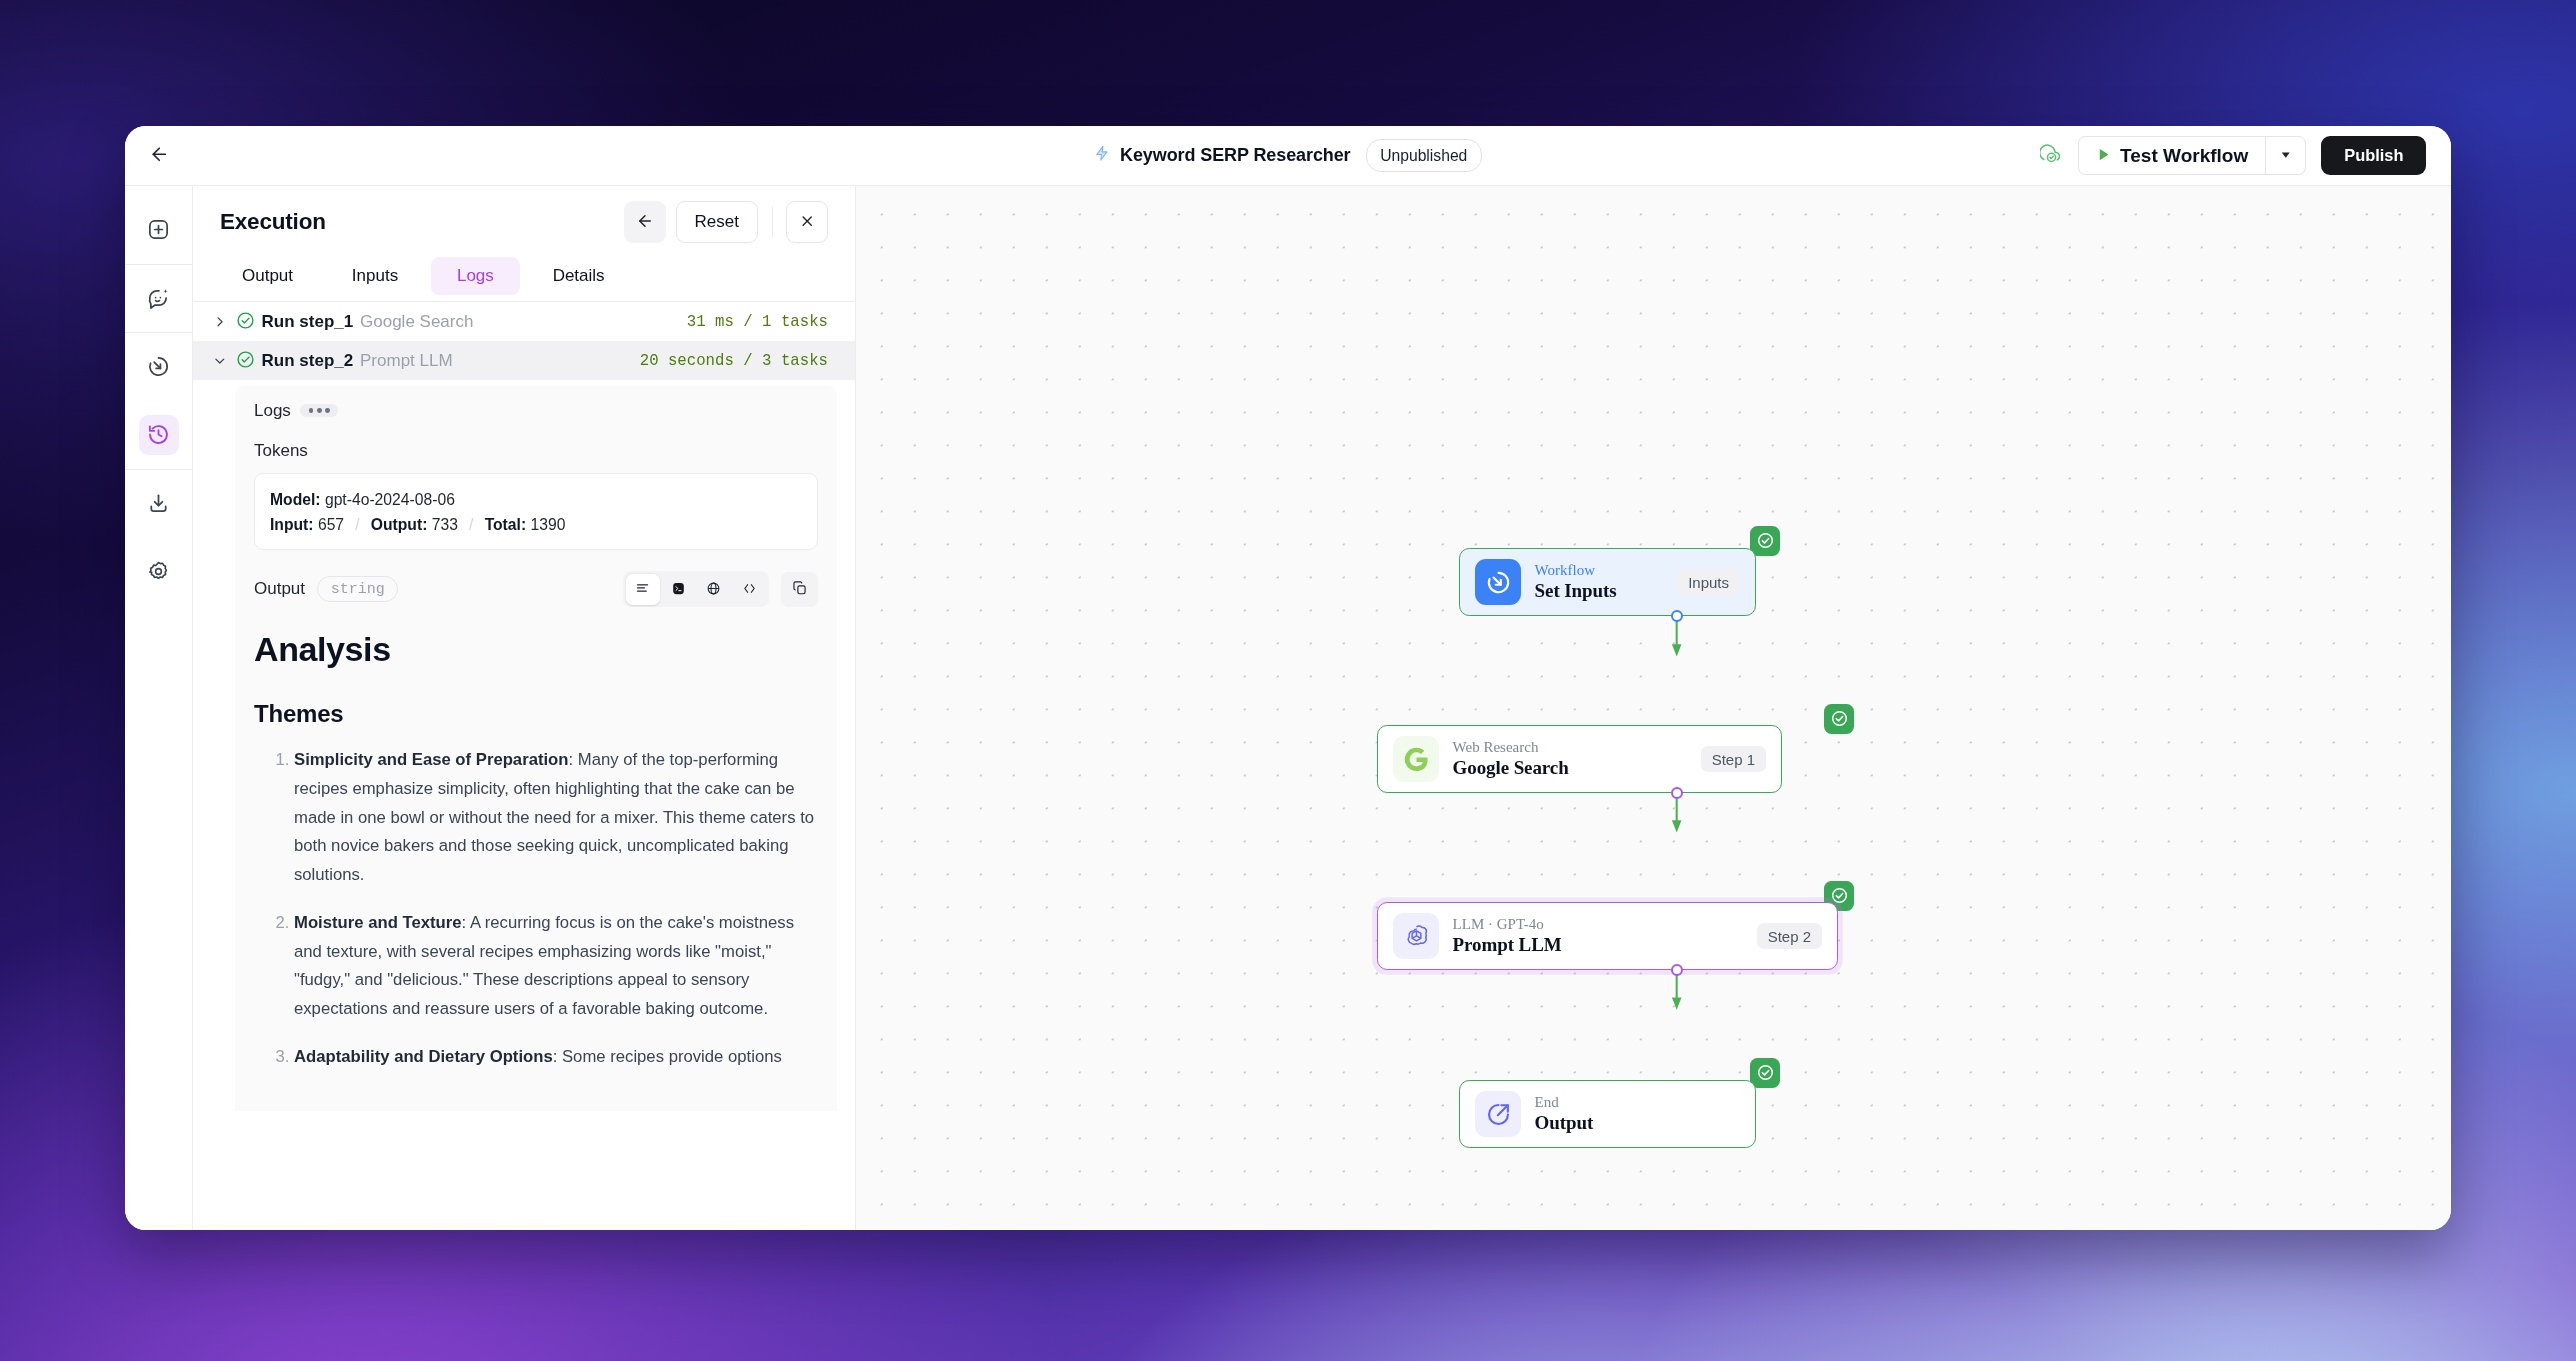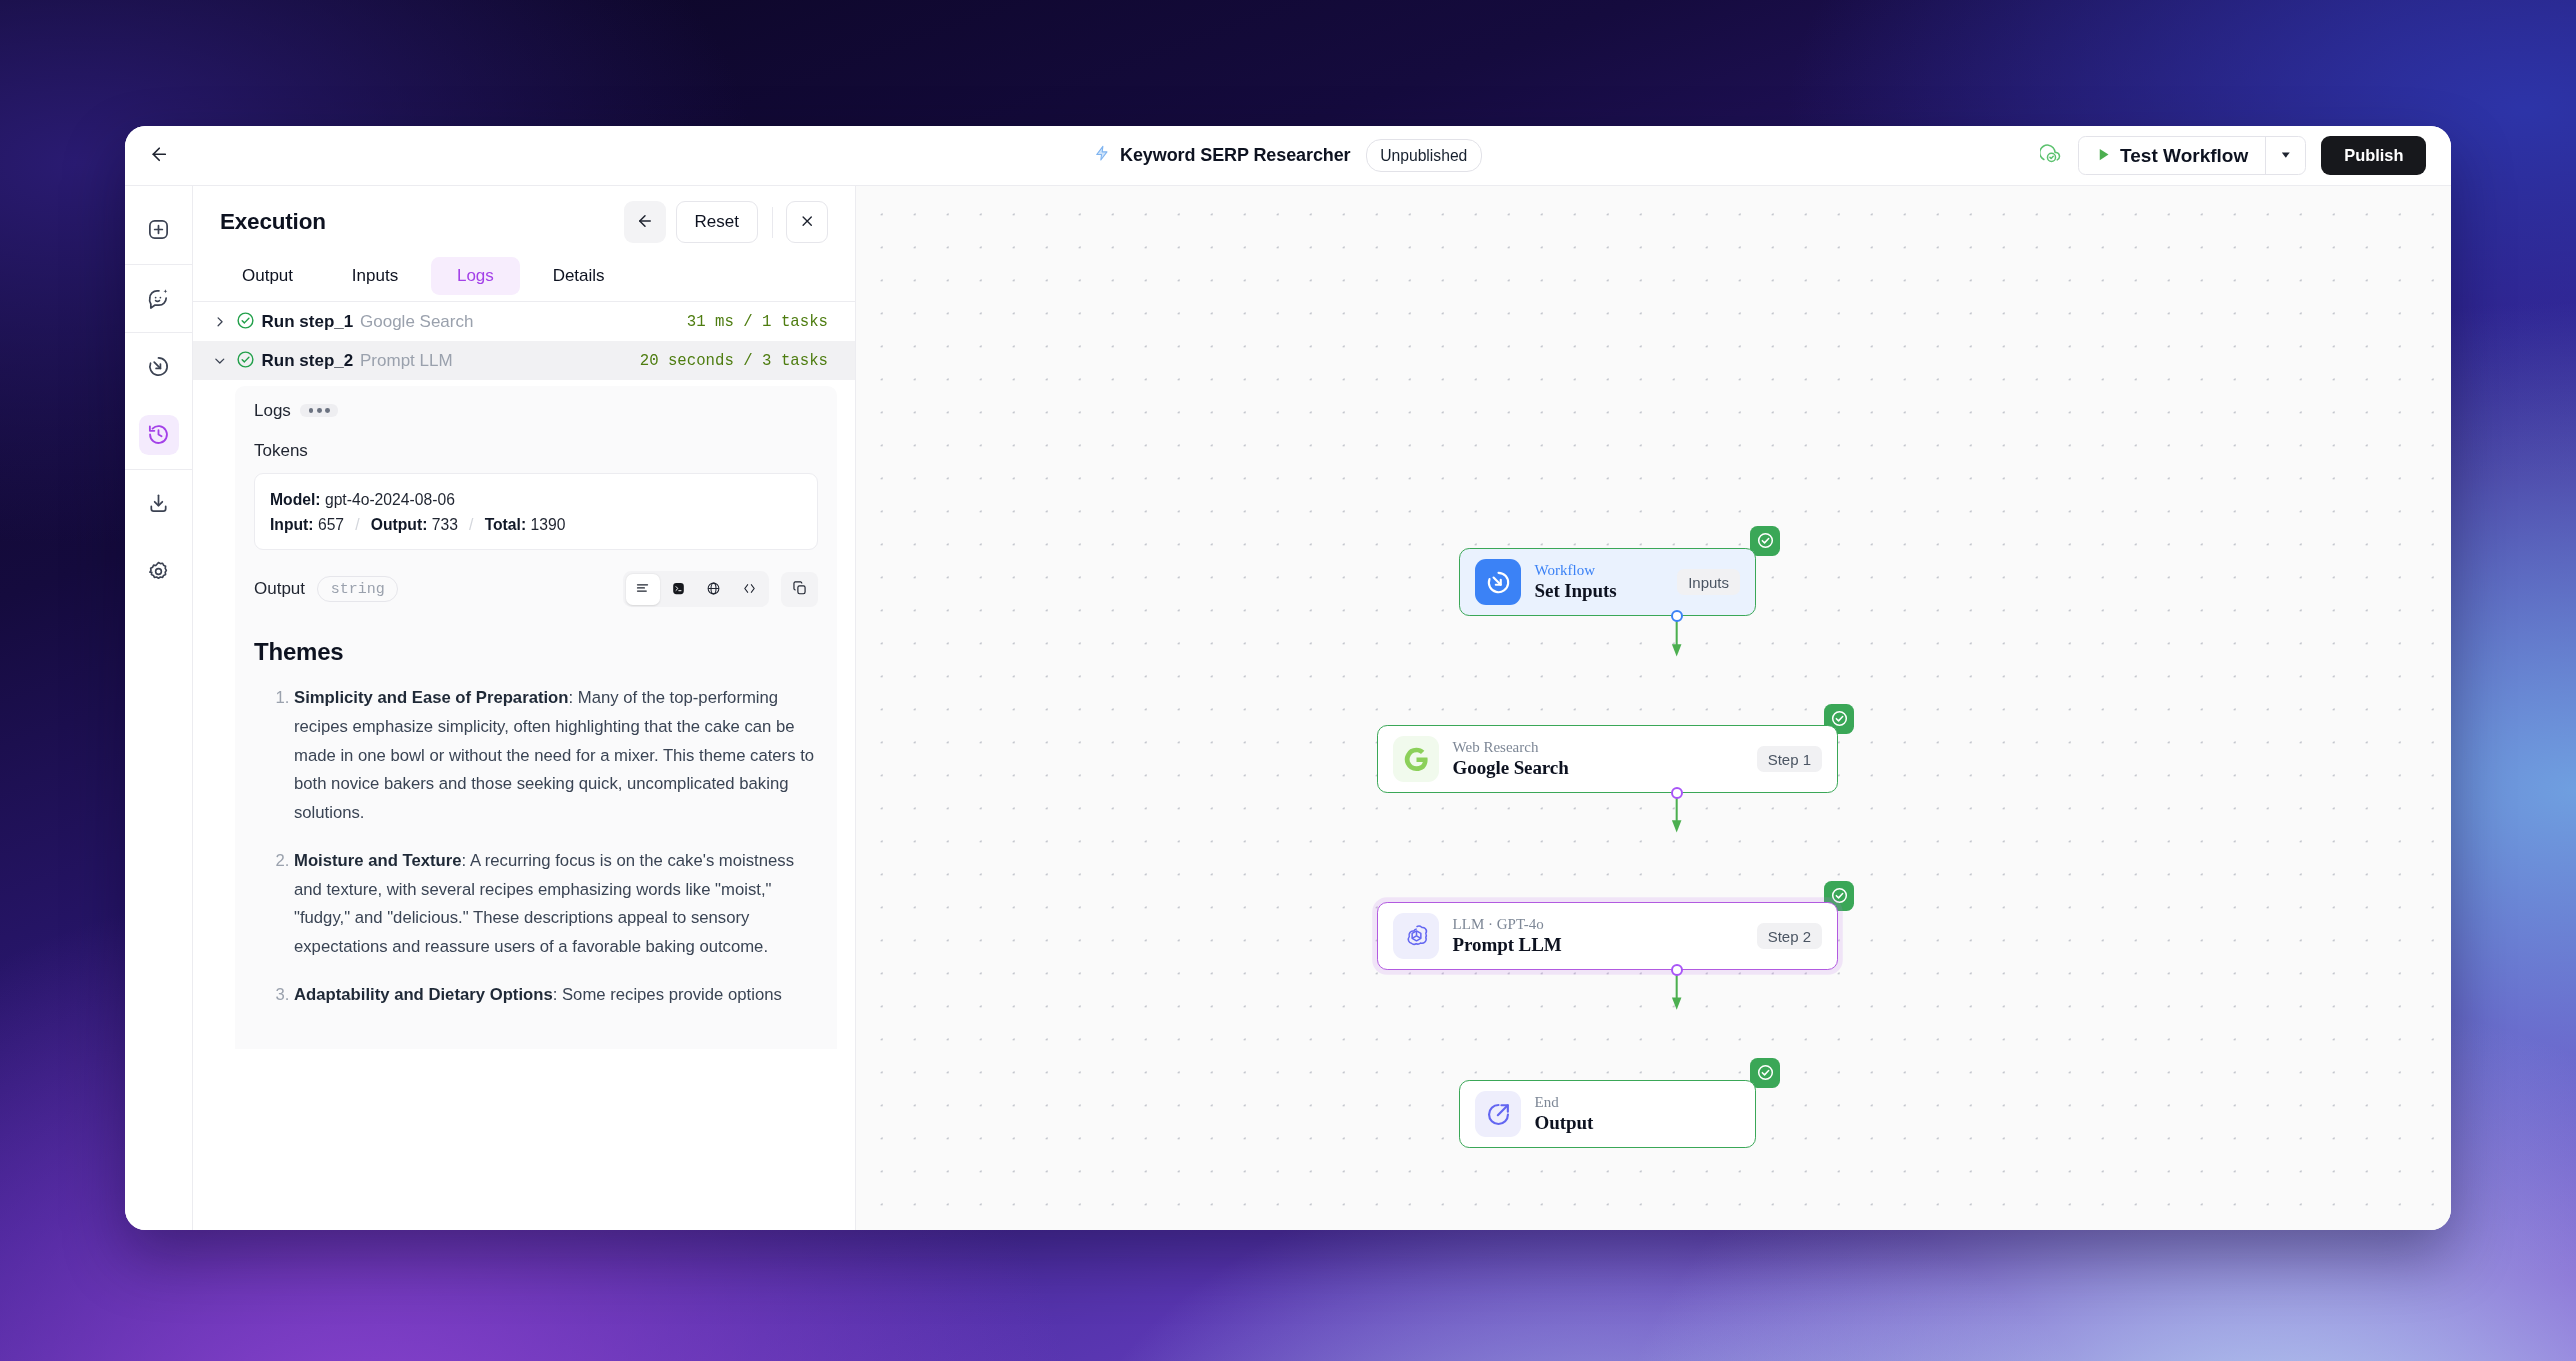--- a/index.html
+++ b/index.html
@@ -592,20 +592,21 @@
                 <span>
                   <svg width="15.7" height="15.7" viewBox="0 0 24 24" fill="none" stroke="#1f2430" stroke-width="1.8" stroke-linejoin="round">
                     <rect x="9" y="9" width="11" height="12" rx="2.5"></rect>
                       <path d="M5.5 15H5a1.9 1.9 0 0 1-2-2V5a1.9 1.9 0 0 1 2-2h8a1.9 1.9 0 0 1 2 2v.5"></path>
                   </svg>
                 </span>
               </span>
             </span>
           </div>
 
+          <div class="md-h1">Analysis</div>
           <div class="md-h2">Themes</div>
 
           <ol class="md-ol">
             <li>
               <b>Simplicity and Ease of Preparation</b><span>: Many of the top-performing recipes emphasize simplicity, often highlighting that the cake can be made in one bowl or without the need for a mixer. This theme caters to both novice bakers and those seeking quick, uncomplicated baking solutions.</span>
             </li>
             <li>
               <b>Moisture and Texture</b><span>: A recurring focus is on the cake's moistness and texture, with several recipes emphasizing words like "moist," "fudgy," and "delicious." These descriptions appeal to sensory expectations and reassure users of a favorable baking outcome.</span>
             </li>
             <li>
@@ -652,21 +653,21 @@
       <div class="port" style="left:815px; top:424px;"></div>
 
       <div class="status-badge" style="left:968px; top:518px;">
         <span>
           <svg width="19" height="19" viewBox="0 0 24 24" fill="none" stroke="#fff" stroke-width="1.9" stroke-linecap="round" stroke-linejoin="round">
             <circle cx="12" cy="12" r="8.6"></circle>
               <polyline points="8 12.2 10.8 15 16 9.4"></polyline>
           </svg>
         </span>
       </div>
-      <div class="node green" style="left:521px; top:539px; width:461px; height:68px;">
+      <div class="node green" style="left:521px; top:539px; width:405px; height:68px;">
         <div class="node-icon" style="background:#f1faed;">
           <svg width="29" height="29" viewBox="0 0 24 24" fill="none">
             <path d="M21.2 12.2c0-.7-.06-1.3-.18-1.9H12v3.7h5.2a4.5 4.5 0 0 1-1.95 2.95v2.4h3.14c1.84-1.7 2.81-4.2 2.81-7.15z" fill="#8cd05a"></path>
             <path d="M12 21.5c2.62 0 4.82-.87 6.42-2.35l-3.14-2.4c-.87.58-1.98.93-3.28.93-2.52 0-4.66-1.7-5.42-3.99H3.33v2.48A9.5 9.5 0 0 0 12 21.5z" fill="#8cd05a"></path>
             <path d="M6.58 13.69a5.7 5.7 0 0 1 0-3.62V7.6H3.33a9.5 9.5 0 0 0 0 8.56l3.25-2.47z" fill="#8cd05a"></path>
             <path d="M12 6.08c1.42 0 2.7.49 3.7 1.45l2.78-2.78C16.81 3.2 14.61 2.3 12 2.3A9.5 9.5 0 0 0 3.33 7.6l3.25 2.47C7.34 7.78 9.48 6.08 12 6.08z" fill="#8cd05a"></path>
           </svg>
         </div>
         <div class="node-text">
           <span class="node-kicker">Web Research</span>

